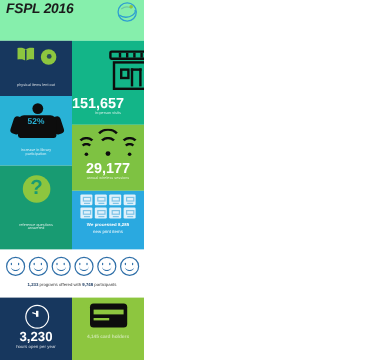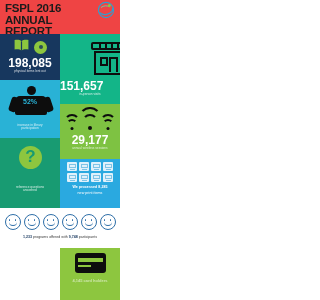--- a/index.html
+++ b/index.html
@@ -1,21 +1,21 @@
 <!DOCTYPE html>
 <html><head>
 <meta charset="utf-8">
 <style>
   html,body{margin:0;padding:0;background:#ffffff;}
   body{width:120px;height:300px;overflow:hidden;
        font-family:"Liberation Sans",sans-serif;-webkit-font-smoothing:none;}
   .poster{position:relative;width:120px;height:300px;background:#fff;overflow:hidden;}
 
   
-  .header{position:relative;height:34px;background:#ef4444;}
+  .header{position:relative;height:34px;background:#86efac;font-style:italic;}
   .title{position:absolute;left:5px;top:3px;width:88px;
          font-weight:bold;font-size:11.5px;line-height:11.5px;
          letter-spacing:-0.2px;color:#1b1b1b;}
   .title .l2{display:block;}
   .logo{position:absolute;right:4px;top:1px;width:20px;height:20px;}
 
   
   .b-books{position:absolute;left:0;top:34px;width:60px;height:46px;background:#17375e;}
   .b-person{position:absolute;left:0;top:80px;width:60px;height:58px;background:#29b2d6;}
   .b-quest{position:absolute;left:0;top:138px;width:60px;height:70px;background:#189b72;}
@@ -124,21 +124,20 @@
   .clockstat{position:absolute;left:0;top:28px;width:60px;}
 </style>
 </head>
 <body>
 
 <div class="poster">
 
   <div class="header">
     <div class="title">
       <span>FSPL 2016</span>
-      <span class="l2">ANNUAL REPORT</span>
     </div>
     <div class="logo">
       <svg width="20" height="20" viewBox="0 0 20 20">
         <circle cx="10" cy="9" r="7.6" fill="none" stroke="#2f9fd0" stroke-width="1.1"></circle>
         <path d="M3.4 11.5c3 2.4 7.5 2.6 11 .2 2-1.4 2.6-3.4 2.1-4.6" fill="none" stroke="#2f9fd0" stroke-width="1.1"></path>
         <path d="M5 6.5c2.6-2 6-2.2 8.6-.6" fill="none" stroke="#6fc6a6" stroke-width="1"></path>
         <circle cx="13.3" cy="4.6" r="1.5" fill="#8dc63f"></circle>
       </svg>
     </div>
   </div>
@@ -149,21 +148,20 @@
         <svg width="17" height="14" viewBox="0 0 17 14">
           <path d="M8.5 3.2C6.8 1.6 4.2 1.4 1.6 2v9.6c2.6-.6 5.2-.4 6.9 1.2z" fill="#8dc63f"></path>
           <path d="M8.5 3.2c1.7-1.6 4.3-1.8 6.9-1.2v9.6c-2.6-.6-5.2-.4-6.9 1.2z" fill="#8dc63f"></path>
           <path d="M8.5 3.4v9.4" stroke="#17375e" stroke-width="1.2" fill="none"></path>
         </svg>
       </span>
       <span class="cd">
           <i></i>
         </span>
     </div>
-    <div class="stat big" style="position:absolute;left:0;top:23px;width:60px;">198,085</div>
     <div class="cap" style="position:absolute;left:0;top:36px;width:60px;">physical items lent out</div>
   </div>
 
   <div class="b-person">
     <div class="person">
       <span class="arm-l"></span>
         <span class="arm-r"></span>
       <span class="head"></span>
         <span class="body"></span>
     </div>
@@ -265,20 +263,28 @@
           <i class="e1"></i>
           <i class="e2"></i>
           <u></u>
         </span>
     </div>
     <div class="smtext">
       <b>1,233</b><span> programs offered with </span><b>9,748</b><span> participants</span>
     </div>
   </div>
 
+  <div class="b-clock">
+    <div class="clock">
+        <i class="h"></i>
+        <i class="m"></i>
+      </div>
+    <div class="stat mid clockstat">3,230</div>
+    <div class="cap" style="position:absolute;left:0;top:40px;width:60px;font-size:3.6px;">hours open per year</div>
+  </div>
 
   <div class="b-card">
     <div class="card">
       <span class="stripe"></span>
         <span class="line"></span>
     </div>
     <div class="cardcap">4,145 card holders</div>
   </div>
 
 </div>

